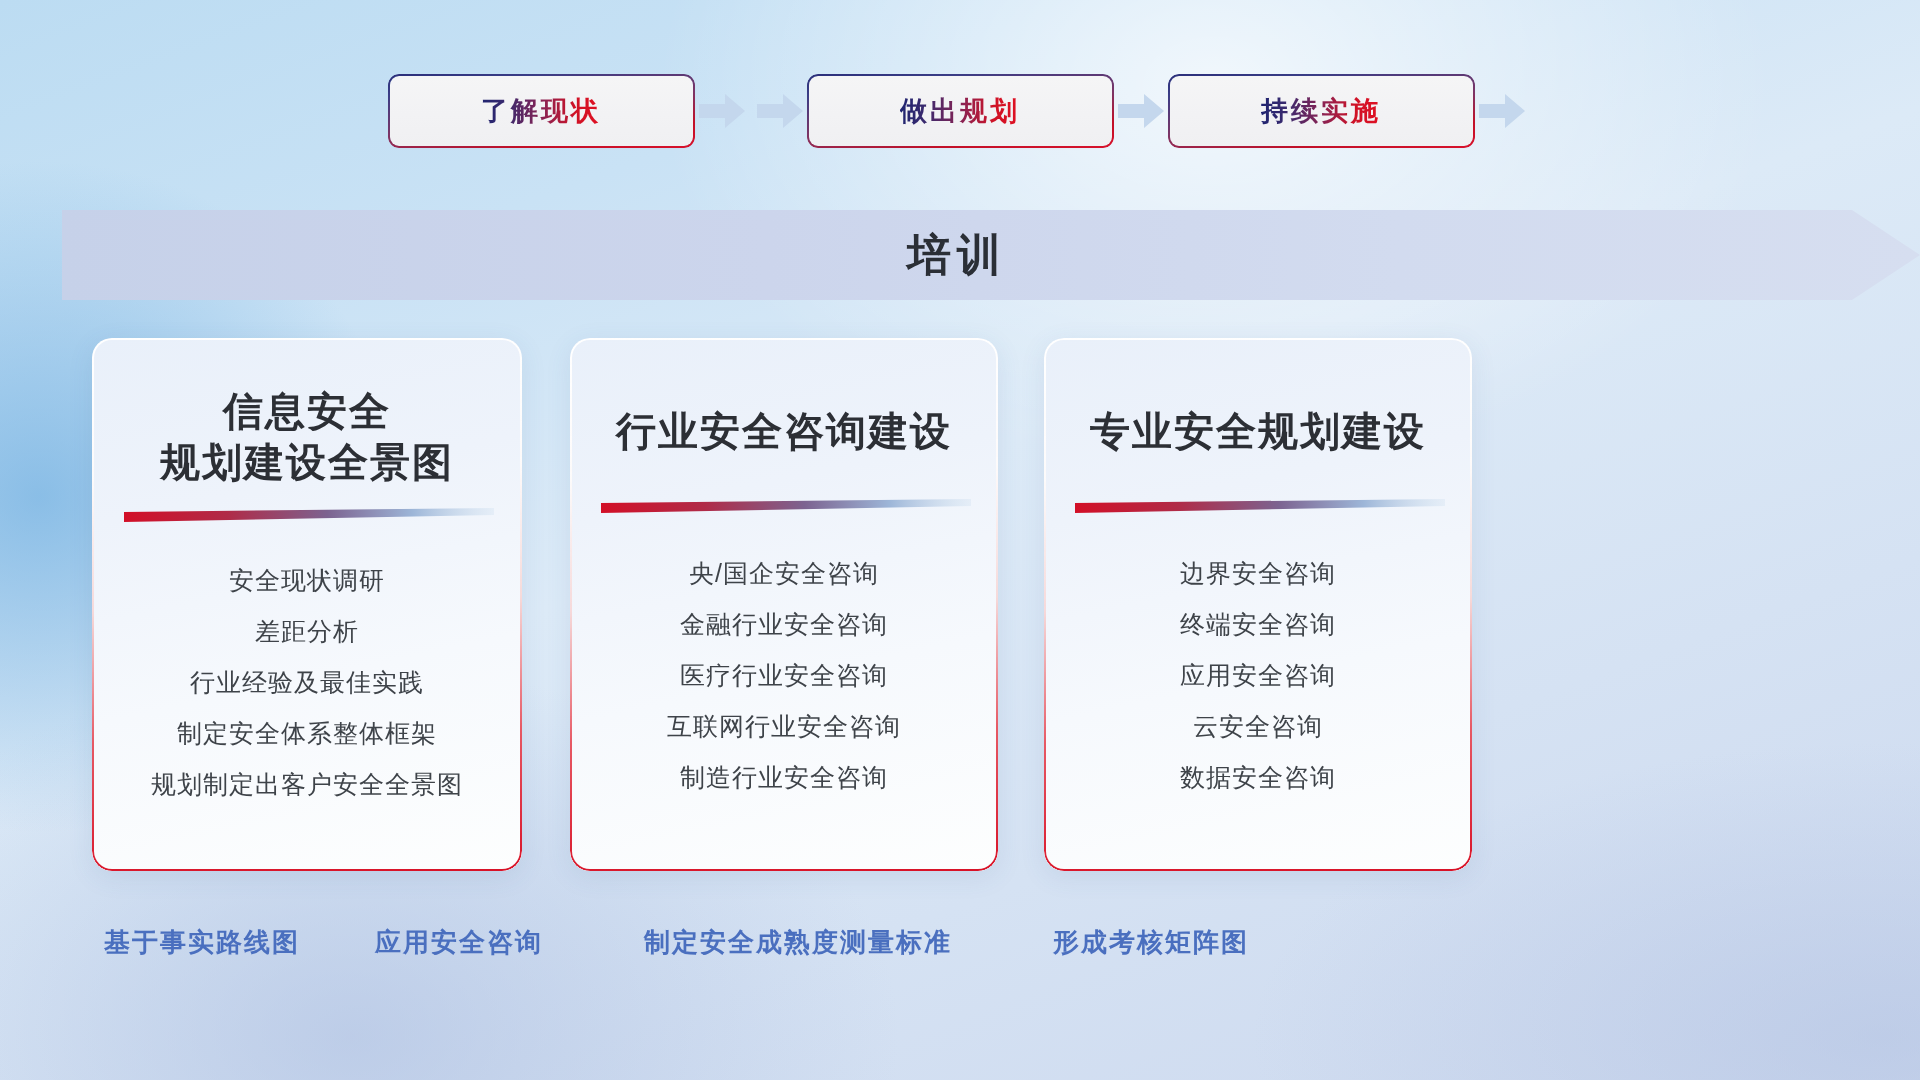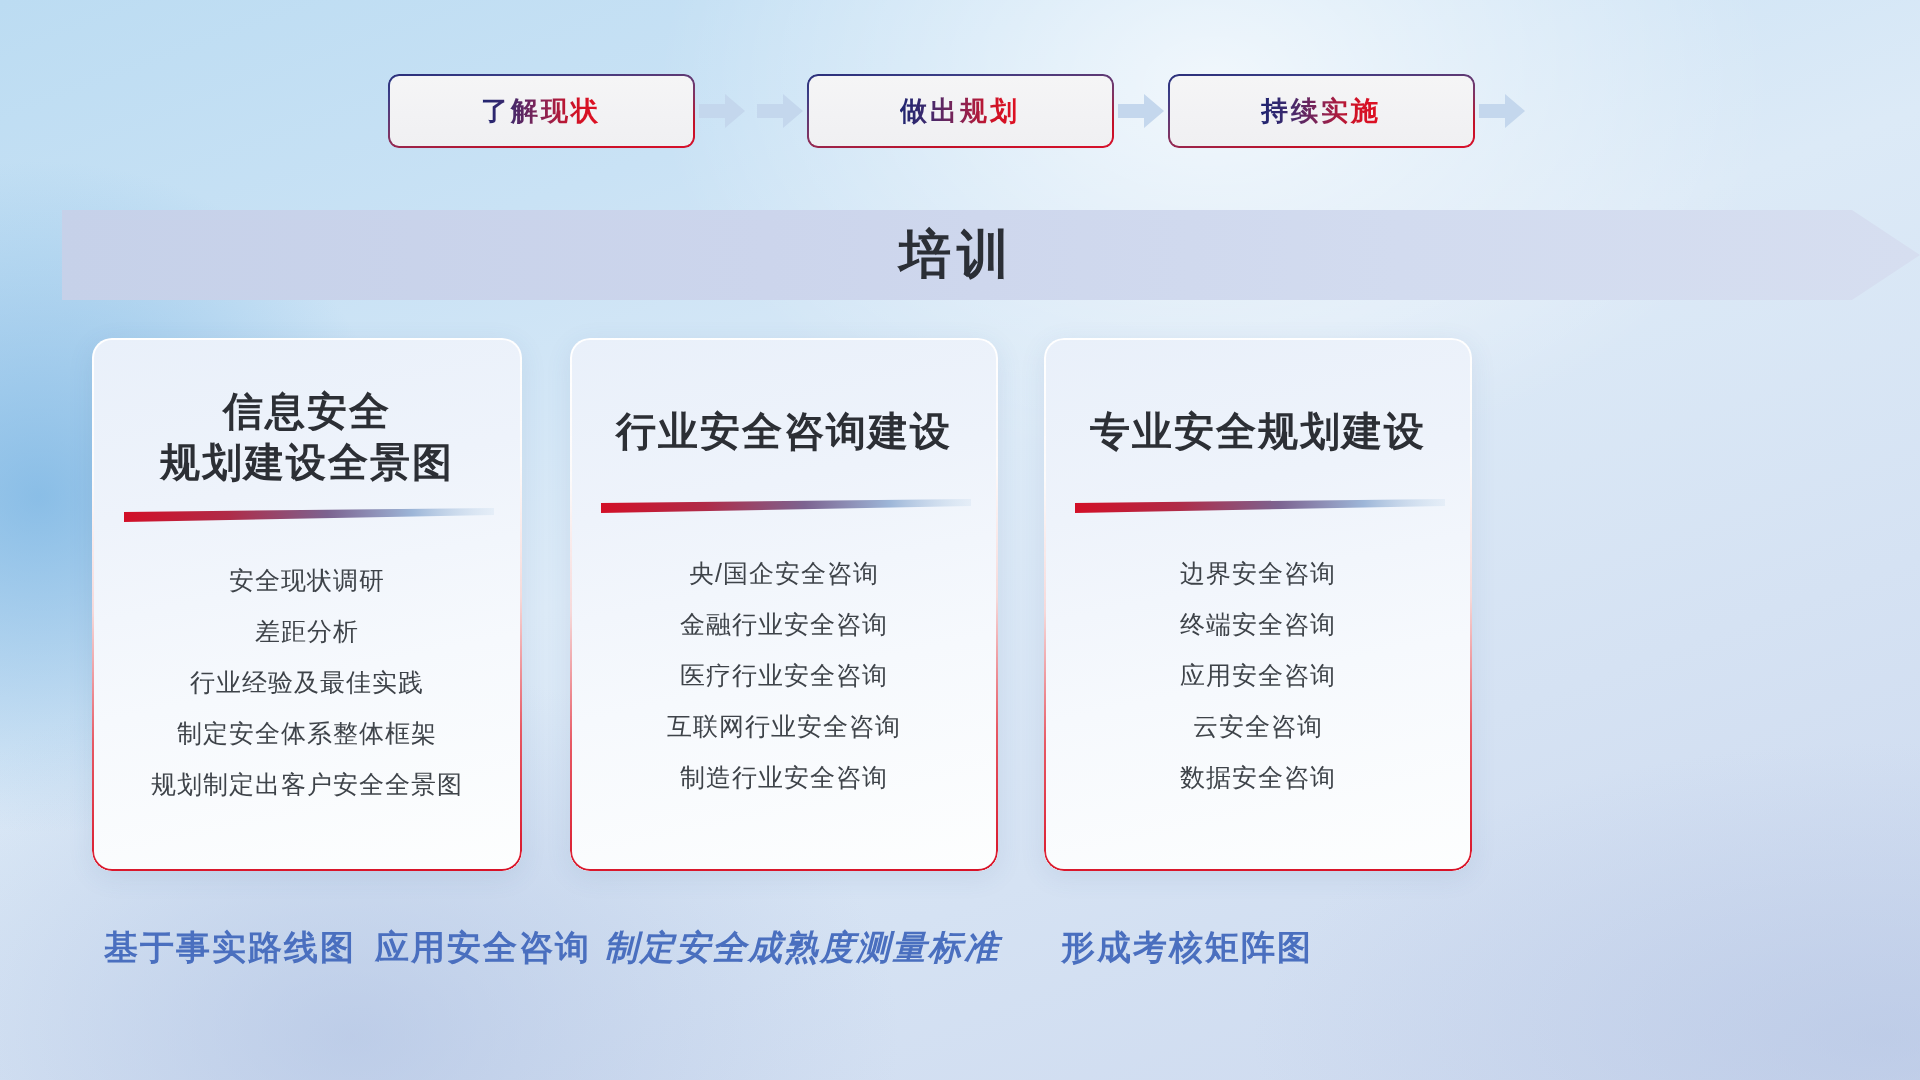--- a/index.html
+++ b/index.html
@@ -52,21 +52,21 @@
   .step-arrow svg{display:block;}
 
   
   #banner{
     position:absolute;left:62px;top:210px;width:1858px;height:90px;
   }
   #banner svg{position:absolute;left:0;top:0;}
   #banner-title{
     position:absolute;left:0;top:0;width:1790px;height:90px;
     display:flex;align-items:center;justify-content:center;
-    font-size:52px;font-weight:700;color:#2b2f36;letter-spacing:6px;
+    font-size:44px;font-weight:700;color:#2b2f36;letter-spacing:6px;
   }
 
   
   #cards{
     position:absolute;left:0;top:338px;width:1920px;height:533px;
   }
   .card{
     position:absolute;top:0;height:533px;border-radius:20px;
     background:linear-gradient(168deg,#e9f0fa 0%,#eef3fb 30%,#f6f9fd 62%,#fdfefe 100%);
     box-shadow:0 6px 26px rgba(60,95,150,0.10);
@@ -115,27 +115,27 @@
   #card-3 .card-title{font-size:40px;padding-top:68px;}
   #card-3 .card-divider{margin-top:42px;}
   #card-3 .card-list{margin-top:44px;}
 
   
   #footnotes{
     position:absolute;left:0;top:925px;width:1920px;height:56px;
   }
   .foot-label{
     position:absolute;top:0;
-    font-size:34px;font-weight:700;color:#4a6fbf;letter-spacing:2px;
+    font-size:26px;font-weight:700;color:#4a6fbf;letter-spacing:2px;
     white-space:nowrap;
   }
   #foot-0{left:104px;}
   #foot-1{left:375px;}
-  #foot-2{left:604px;font-style:italic;}
-  #foot-3{left:1053px;margin-left:8px;}
+  #foot-2{left:644px;}
+  #foot-3{left:1053px;}
 </style>
 </head>
 <body>
 
 <div id="stage">
 
   <div id="steps">
 
     <div class="step-box">
       <span class="step-label">了解现状</span>

